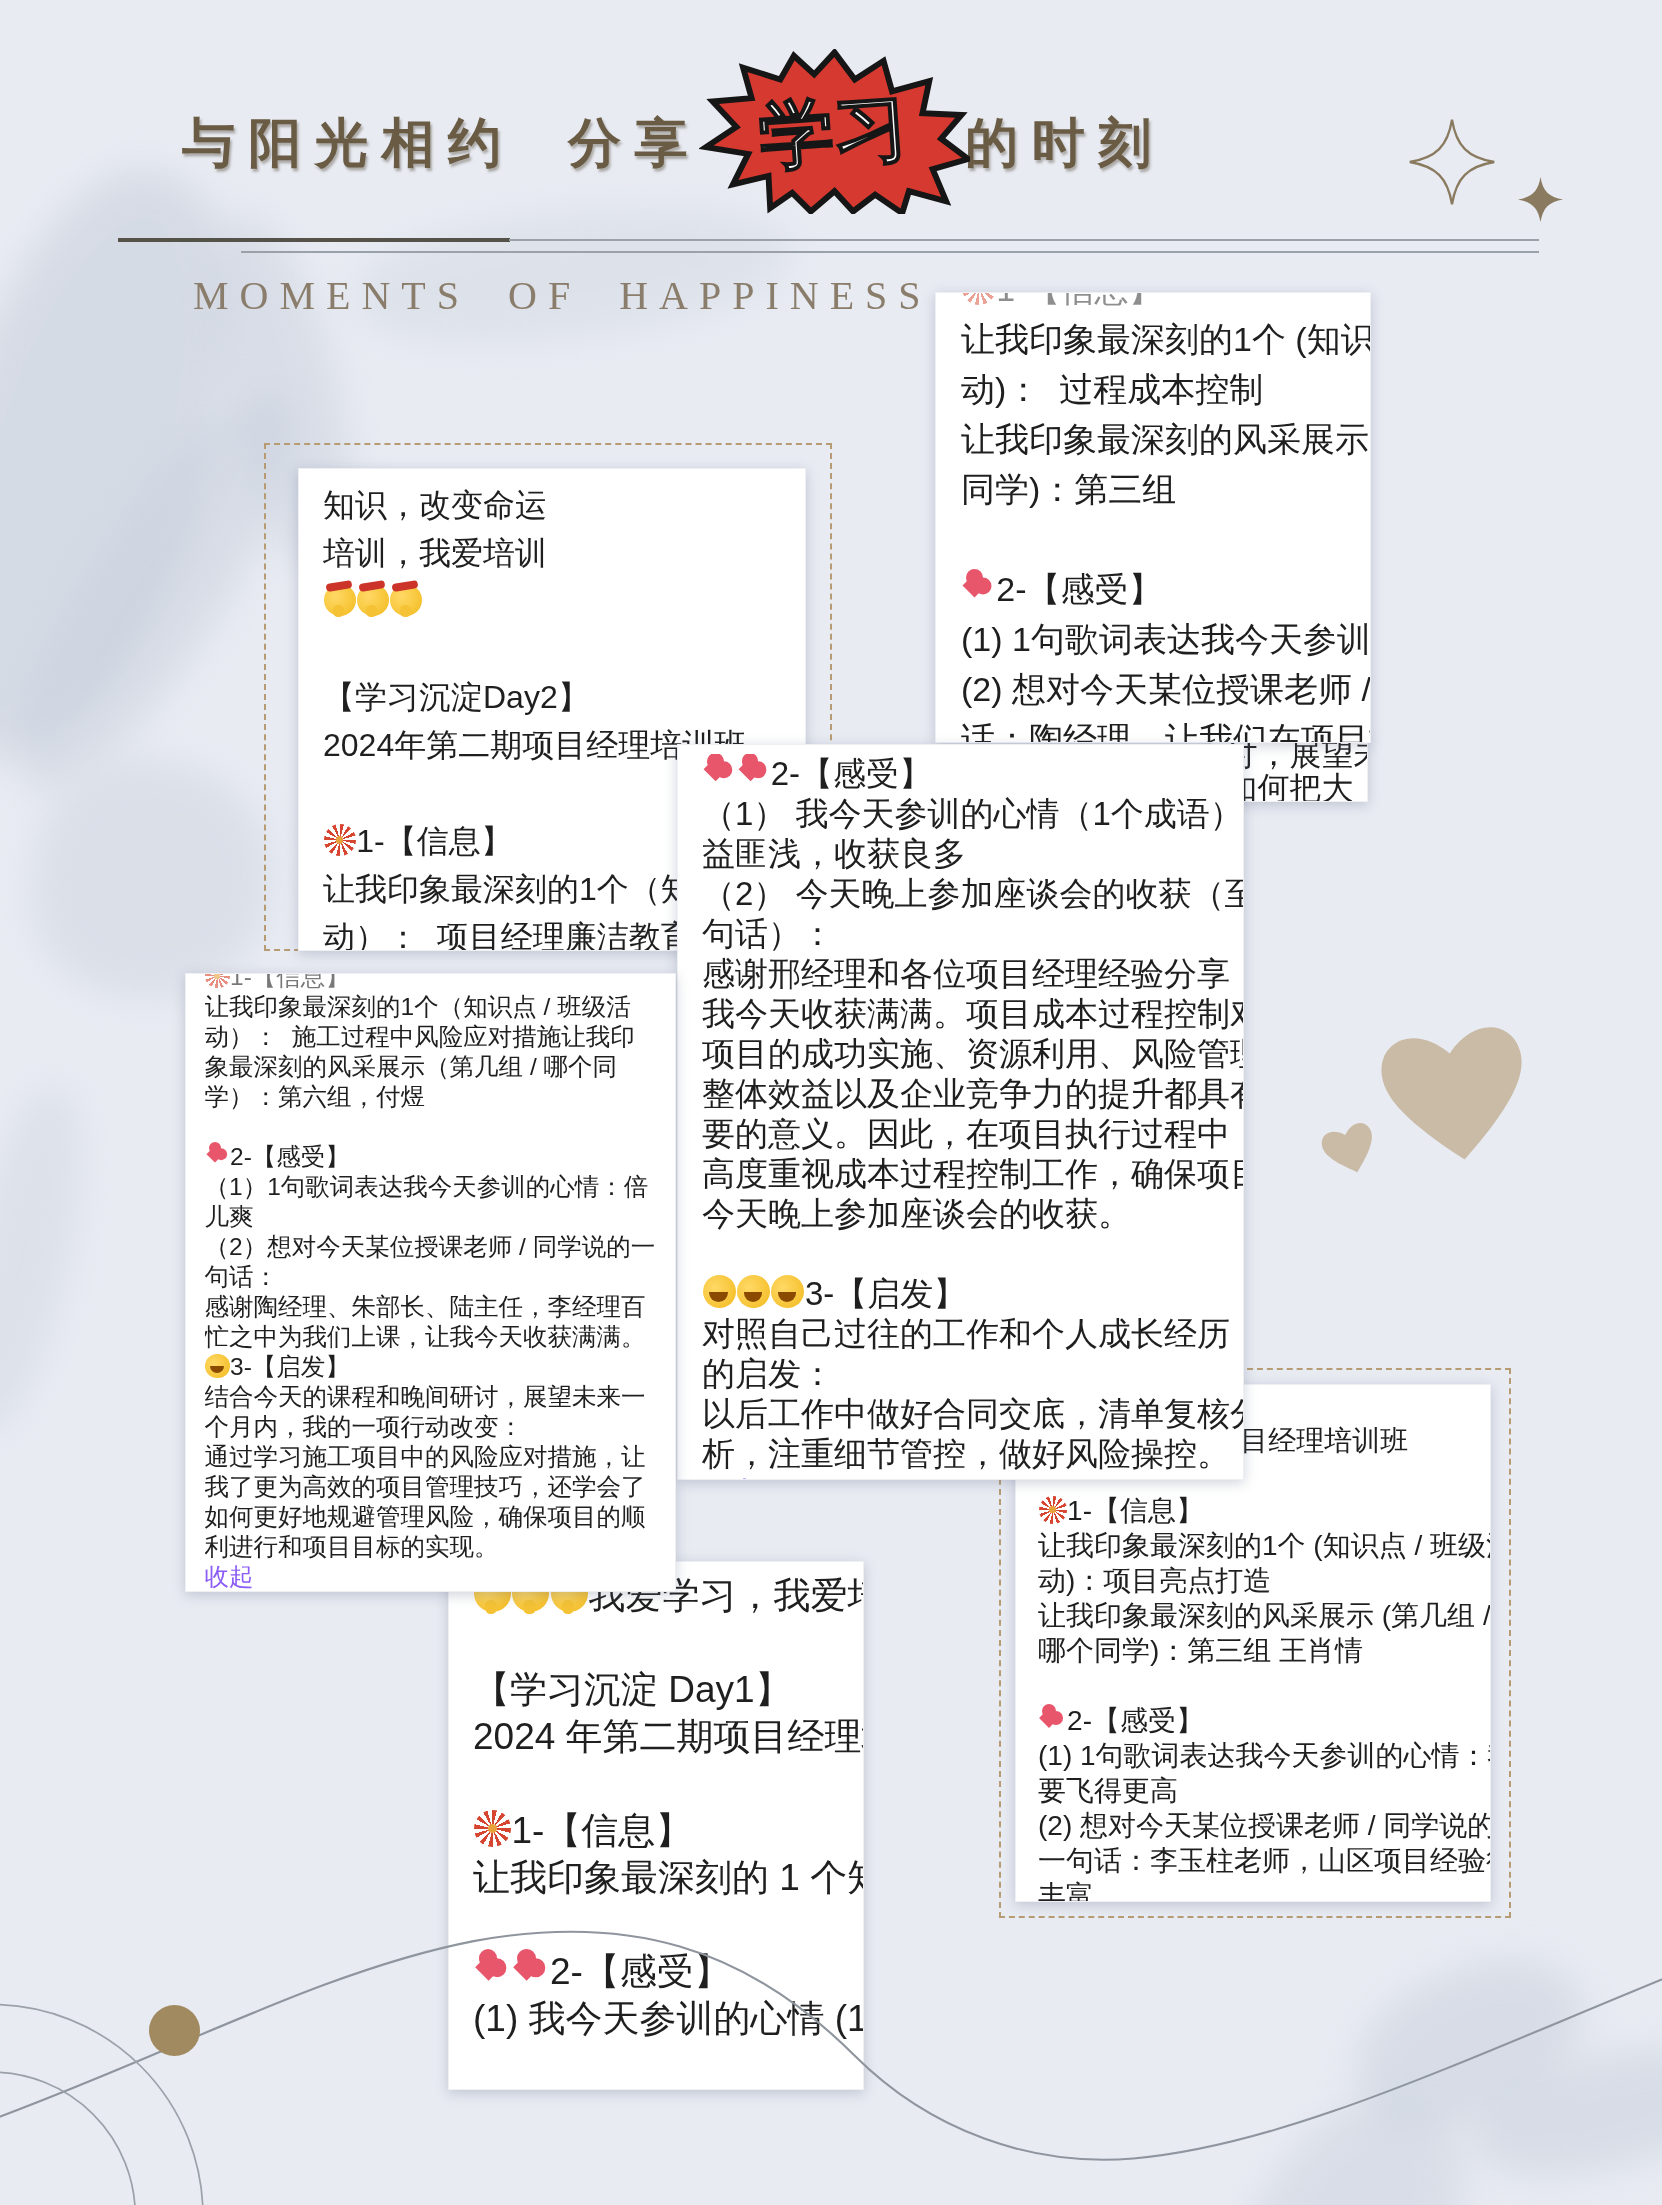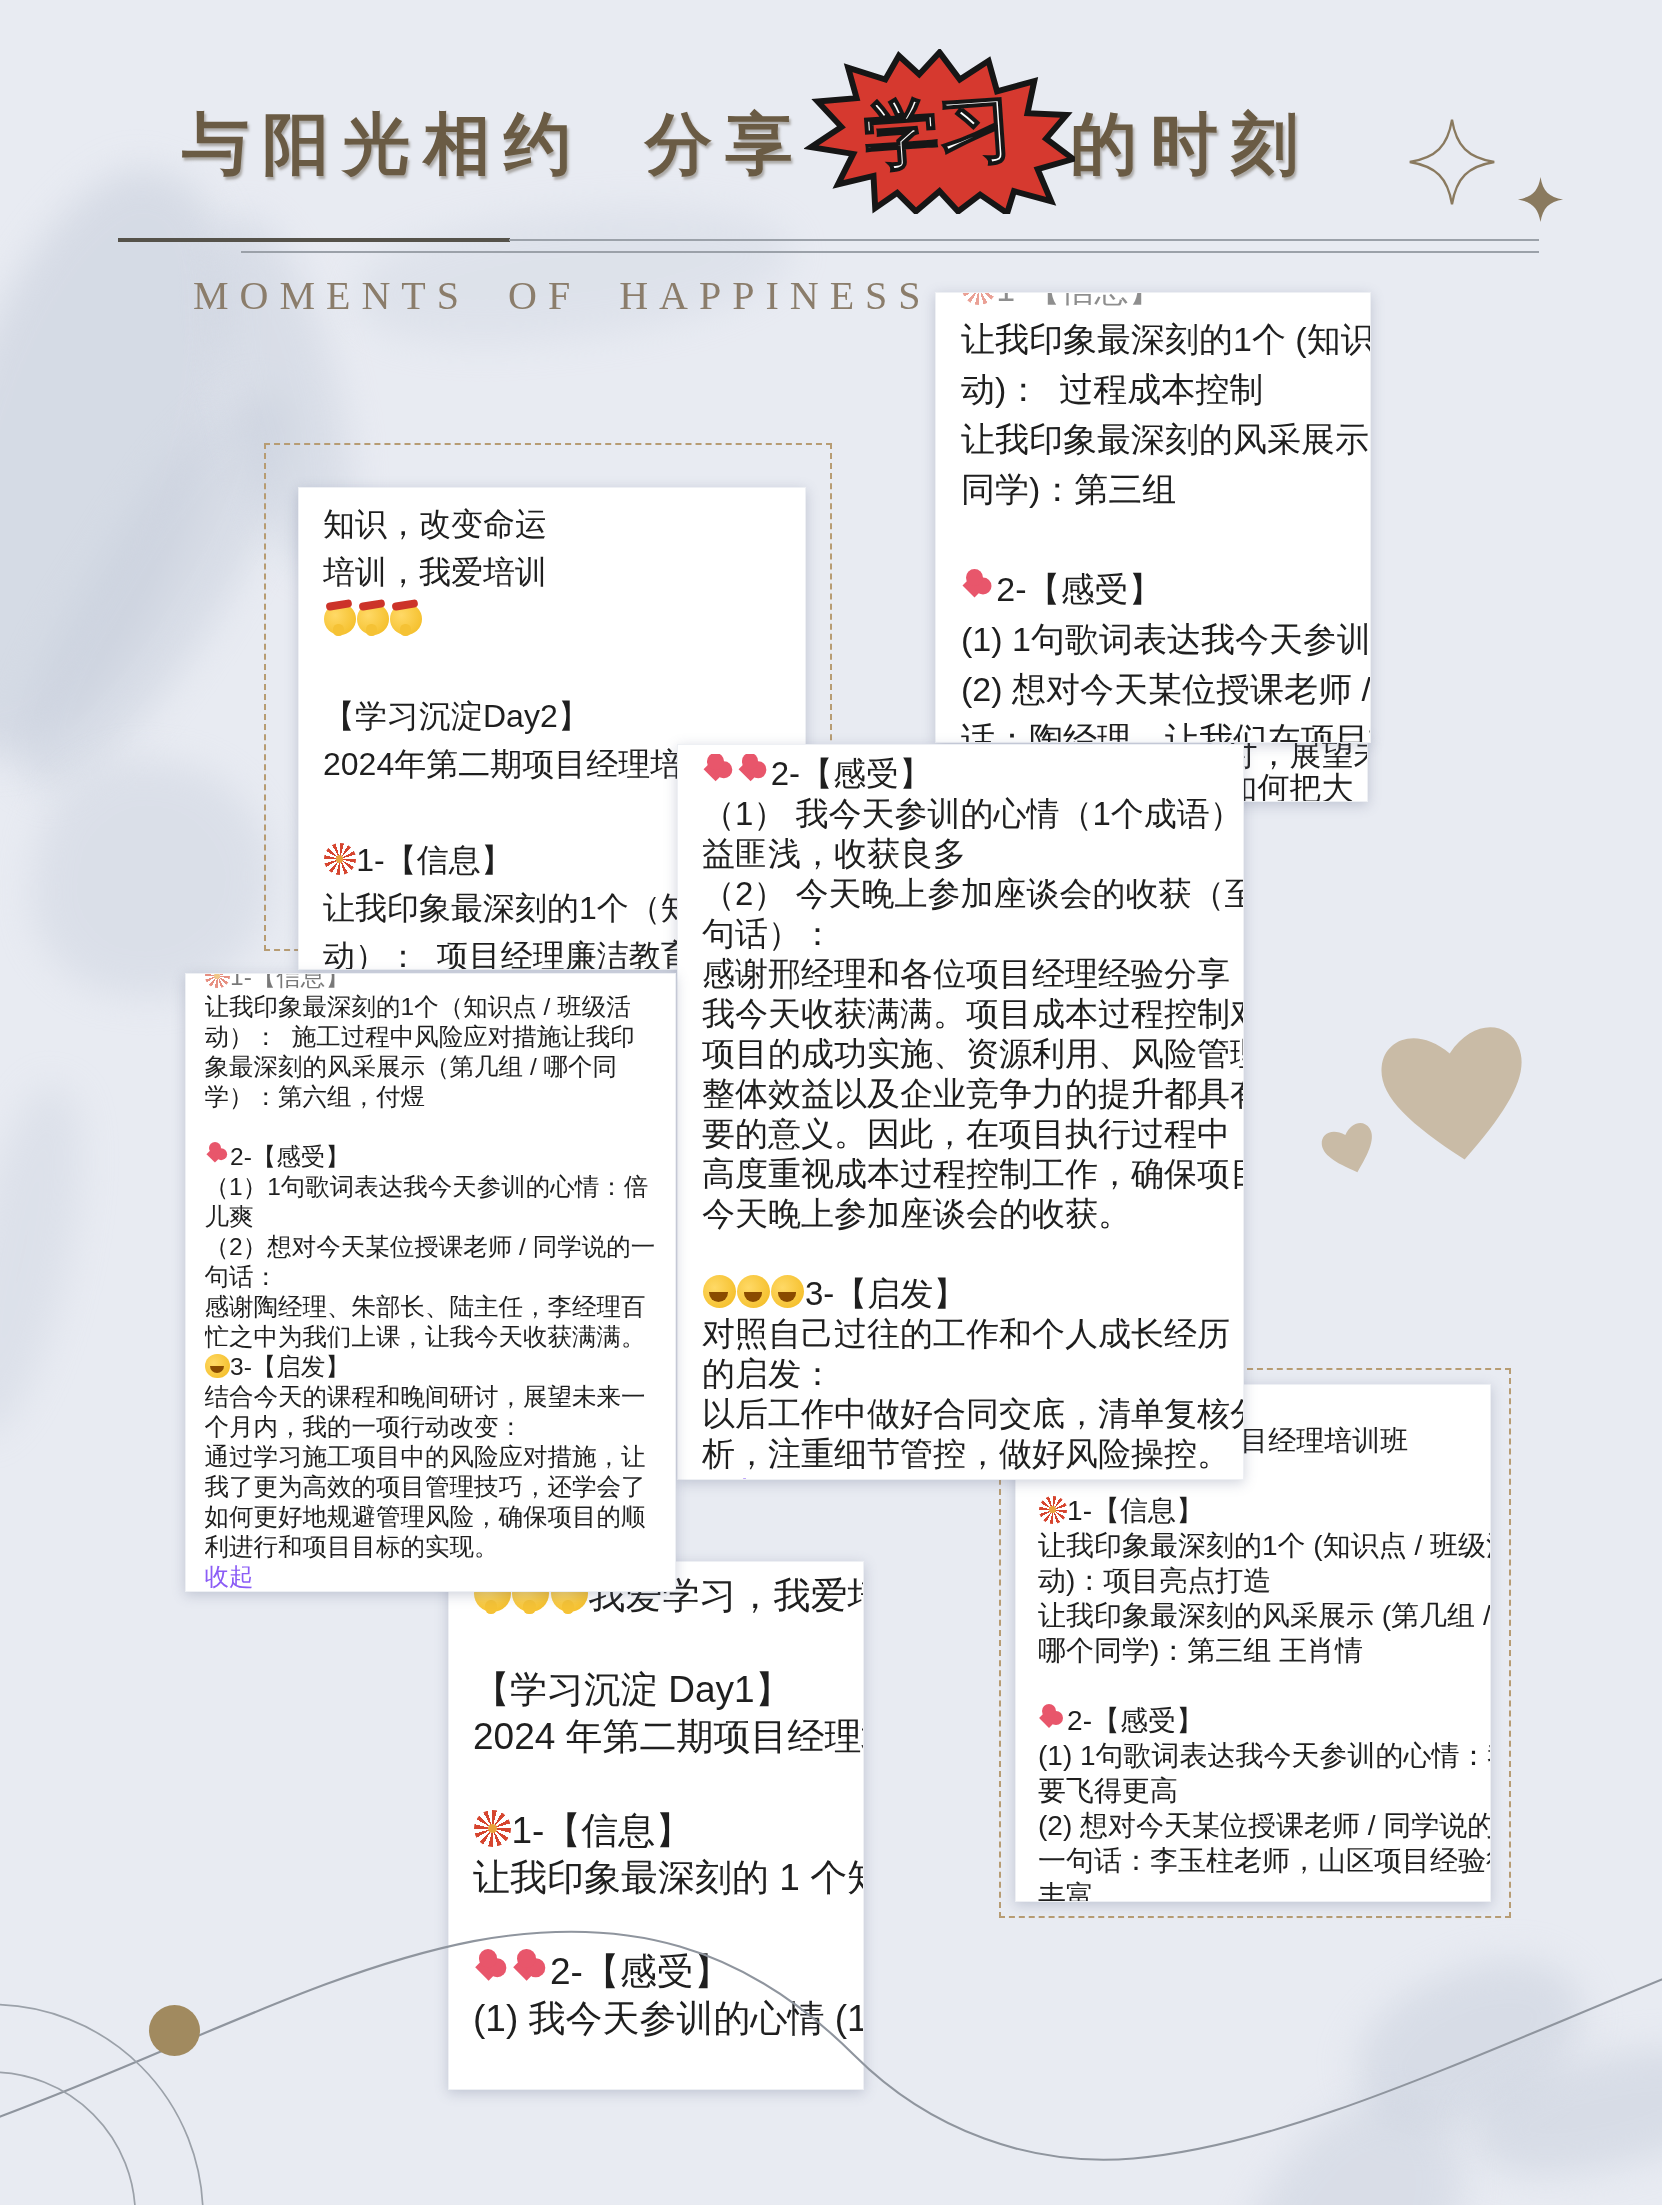--- a/index.html
+++ b/index.html
@@ -7,42 +7,42 @@
     width:1662px;height:2205px;position:relative;overflow:hidden;
     background:#e8ebf2;
     font-family:"Liberation Sans", sans-serif;
     color:#1f1f1f;
   }
   
   .blob{position:absolute;background:#c7cedb;filter:blur(18.6px);border-radius:48% 52% 55% 45%;pointer-events:none;}
   
   .header{position:absolute;left:182px;top:74px;display:flex;align-items:center;z-index:2;}
   .title{
-    font-family:"Liberation Serif", serif;font-weight:bold;font-size:67px;color:#6a5b44;
+    font-family:"Liberation Serif", serif;font-weight:bold;font-size:53px;color:#6a5b44;
     letter-spacing:13.5px;white-space:pre;text-shadow:1.7px 2.5px 2.5px rgba(60,50,30,.35);
   }
   .burst{position:relative;width:271px;height:165px;margin:-25px -5px 0 -1.7px;flex:0 0 auto;}
   .rule1a{position:absolute;left:118px;top:238px;width:392px;height:4.2px;background:#55524a;z-index:2;}
   .rule1b{position:absolute;left:509px;top:239px;width:1030px;height:1.7px;background:#9ba1a9;z-index:2;}
   .rule2{position:absolute;left:241px;top:251px;width:1298px;height:1.7px;background:#9ba1a9;z-index:2;}
   .subtitle{
     position:absolute;left:193px;top:272px;z-index:2;
     font-family:"Liberation Serif", serif;font-size:40px;color:#8b7d6b;
     letter-spacing:11px;word-spacing:17px;white-space:pre;
   }
   .sparkle{position:absolute;z-index:2;}
   
   .card{position:absolute;background:#ffffff;overflow:hidden;
         box-shadow:0 2.5px 12px rgba(100,110,140,.30);border:0.8px solid #eef0f4;box-sizing:border-box;}
   .dashed{position:absolute;border:2.5px dashed #b79c73;box-sizing:border-box;background:transparent;}
   .tl{white-space:pre;overflow:hidden;}
   .tl.link{color:#8b5cf6;}
   
   .dashed-k{left:264px;top:443px;width:568px;height:508px;z-index:1;}
-  .card-k{left:298px;top:487px;width:508px;height:483px;z-index:2;padding:12px 0 0 24px;font-size:32px;}
+  .card-k{left:298px;top:468px;width:508px;height:483px;z-index:2;padding:12px 0 0 24px;font-size:32px;}
   .card-k .tl{line-height:48px;}
   
   .card-b{left:1211px;top:734px;width:157px;height:68px;z-index:3;padding:1.7px 0 0 13.5px;font-size:32px;}
   .card-b .tl{line-height:34px;}
   
   .card-a{left:935px;top:292px;width:436px;height:451px;z-index:4;padding:5px 0 0 25px;font-size:34px;}
   .card-a .tl{line-height:50px;}
   .card-a .tl:first-child{margin-top:-34px;opacity:.5;}
   
   .card-c{left:677px;top:744px;width:567px;height:736px;z-index:5;padding:8.5px 0 0 24px;font-size:33px;}

